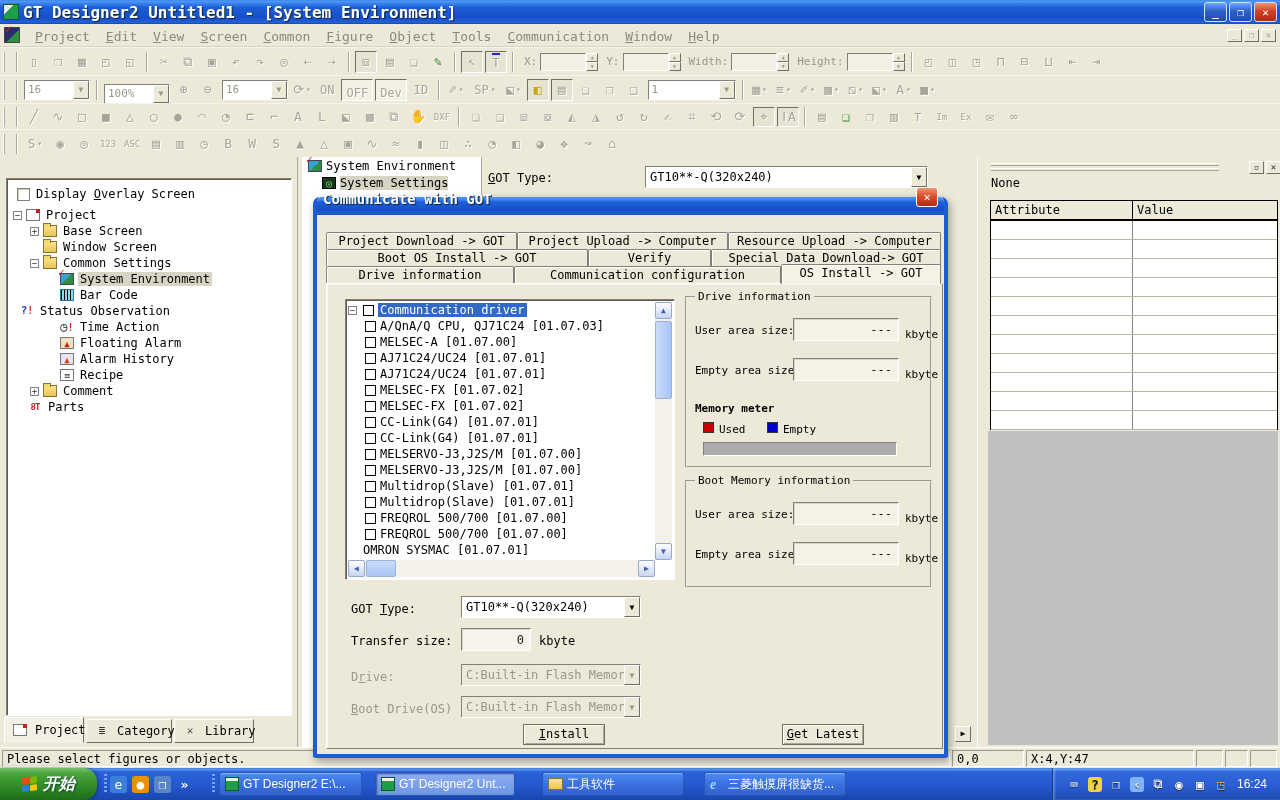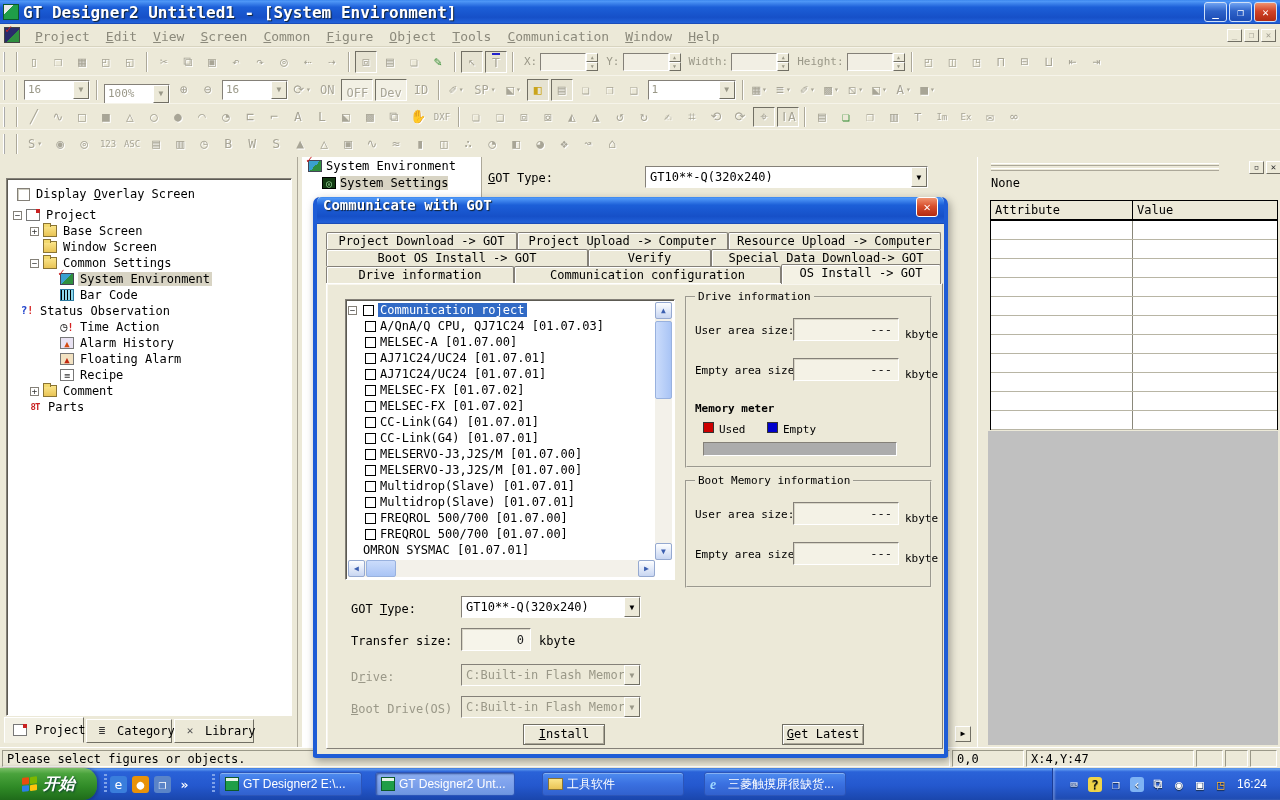--- a/index.html
+++ b/index.html
@@ -117,21 +117,21 @@
   .rt-header div { padding:2px 4px; }
   .rt-h1 { width:142px; border-right:1px solid #000; }
   .rt-row { display:flex; height:19px; border-bottom:1px solid #b8b5a4; }
   .rt-c1 { width:142px; border-right:1px solid #8a887a; }
   #right-gray { left:988px; top:431px; width:290px; height:314px; background:#C0C0C0; }
 
   
   #dialog { left:313px; top:197px; width:635px; height:561px; z-index:50;
     border:4px solid #1E5CD6; border-top:none; border-radius:7px 7px 3px 3px; background:#ECE9D8;
     box-shadow:2px 3px 8px rgba(0,0,0,.35); }
-  #dlg-title { height:27px; border-radius:5px 5px 0 0; display:flex; align-items:flex-start; padding:0 6px;
+  #dlg-title { height:18px; border-radius:5px 5px 0 0; display:flex; align-items:flex-end; padding:8px 6px;
     background:linear-gradient(180deg,#3C87EE 0%,#4E96F6 6%,#1C5FD8 30%,#1650C8 72%,#2160D8 94%,#1743A8 100%); }
   #dlg-title-text { color:#fff; font-weight:bold; font-size:14px; text-shadow:1px 1px 1px #123; }
   #dlg-close { margin-left:auto; width:22px; height:20px; border:1px solid #fff; border-radius:3px; color:#fff; font-weight:bold;
     font-size:12px; display:flex; align-items:center; justify-content:center;
     background:linear-gradient(180deg,#F0926E,#D8502E 45%,#B22A12); }
   .dtab { position:absolute; height:17px; background:#ECE9D8; border:1px solid #848078; border-bottom:none;
     border-radius:2px 2px 0 0; box-shadow:inset 1px 1px 0 #fff; font-size:12px; text-align:center; line-height:16px;
     overflow:hidden; white-space:nowrap; }
   .dtab.active { height:20px; background:#F4F2E5; z-index:4; font-weight:normal; }
   #dlg-pane { position:absolute; left:9px; top:86px; width:617px; height:466px; background:#ECE9D8;
@@ -706,27 +706,27 @@
           <span class="icon icon-status"></span>
           <span class="tlabel">Status Observation</span>
         </div>
         <div class="trow" style="padding-left: 40px;">
           <span class="tspace"></span>
           <span class="icon icon-time"></span>
           <span class="tlabel">Time Action</span>
         </div>
         <div class="trow" style="padding-left: 40px;">
           <span class="tspace"></span>
+          <span class="icon icon-alarmf"></span>
+          <span class="tlabel">Floating Alarm</span>
+        </div>
+        <div class="trow" style="padding-left: 40px;">
+          <span class="tspace"></span>
           <span class="icon icon-alarmh"></span>
           <span class="tlabel">Alarm History</span>
-        </div>
-        <div class="trow" style="padding-left: 40px;">
-          <span class="tspace"></span>
-          <span class="icon icon-alarmf"></span>
-          <span class="tlabel">Floating Alarm</span>
         </div>
         <div class="trow" style="padding-left: 40px;">
           <span class="tspace"></span>
           <span class="icon icon-recipe"></span>
           <span class="tlabel">Recipe</span>
         </div>
         <div class="trow" style="padding-left: 23px;">
           <span class="expand">+</span>
           <span class="icon icon-folder"></span>
           <span class="tlabel">Comment</span>
@@ -862,21 +862,21 @@
         <div class="dtab abs" style="left: 197px; width: 267px; top: 69px;">Communication configuration</div>
         <div class="dtab active abs" style="left: 464px; width: 160px; top: 67px;">OS Install -&gt; GOT</div>
       </div>
     <div id="dlg-pane">
 
       <div id="drvlist">
         <div id="drv-rows">
             <div class="drow">
               <span class="expand">−</span>
               <span class="dcb"></span>
-              <span class="hl">Communication roject</span>
+              <span class="hl">Communication driver</span>
             </div>
             <div class="drow" style="padding-left: 15px;">
               <span class="dcb"></span>
               <span>A/QnA/Q CPU, QJ71C24 [01.07.03]</span>
             </div>
             <div class="drow" style="padding-left: 15px;">
               <span class="dcb"></span>
               <span>MELSEC-A [01.07.00]</span>
             </div>
             <div class="drow" style="padding-left: 15px;">

